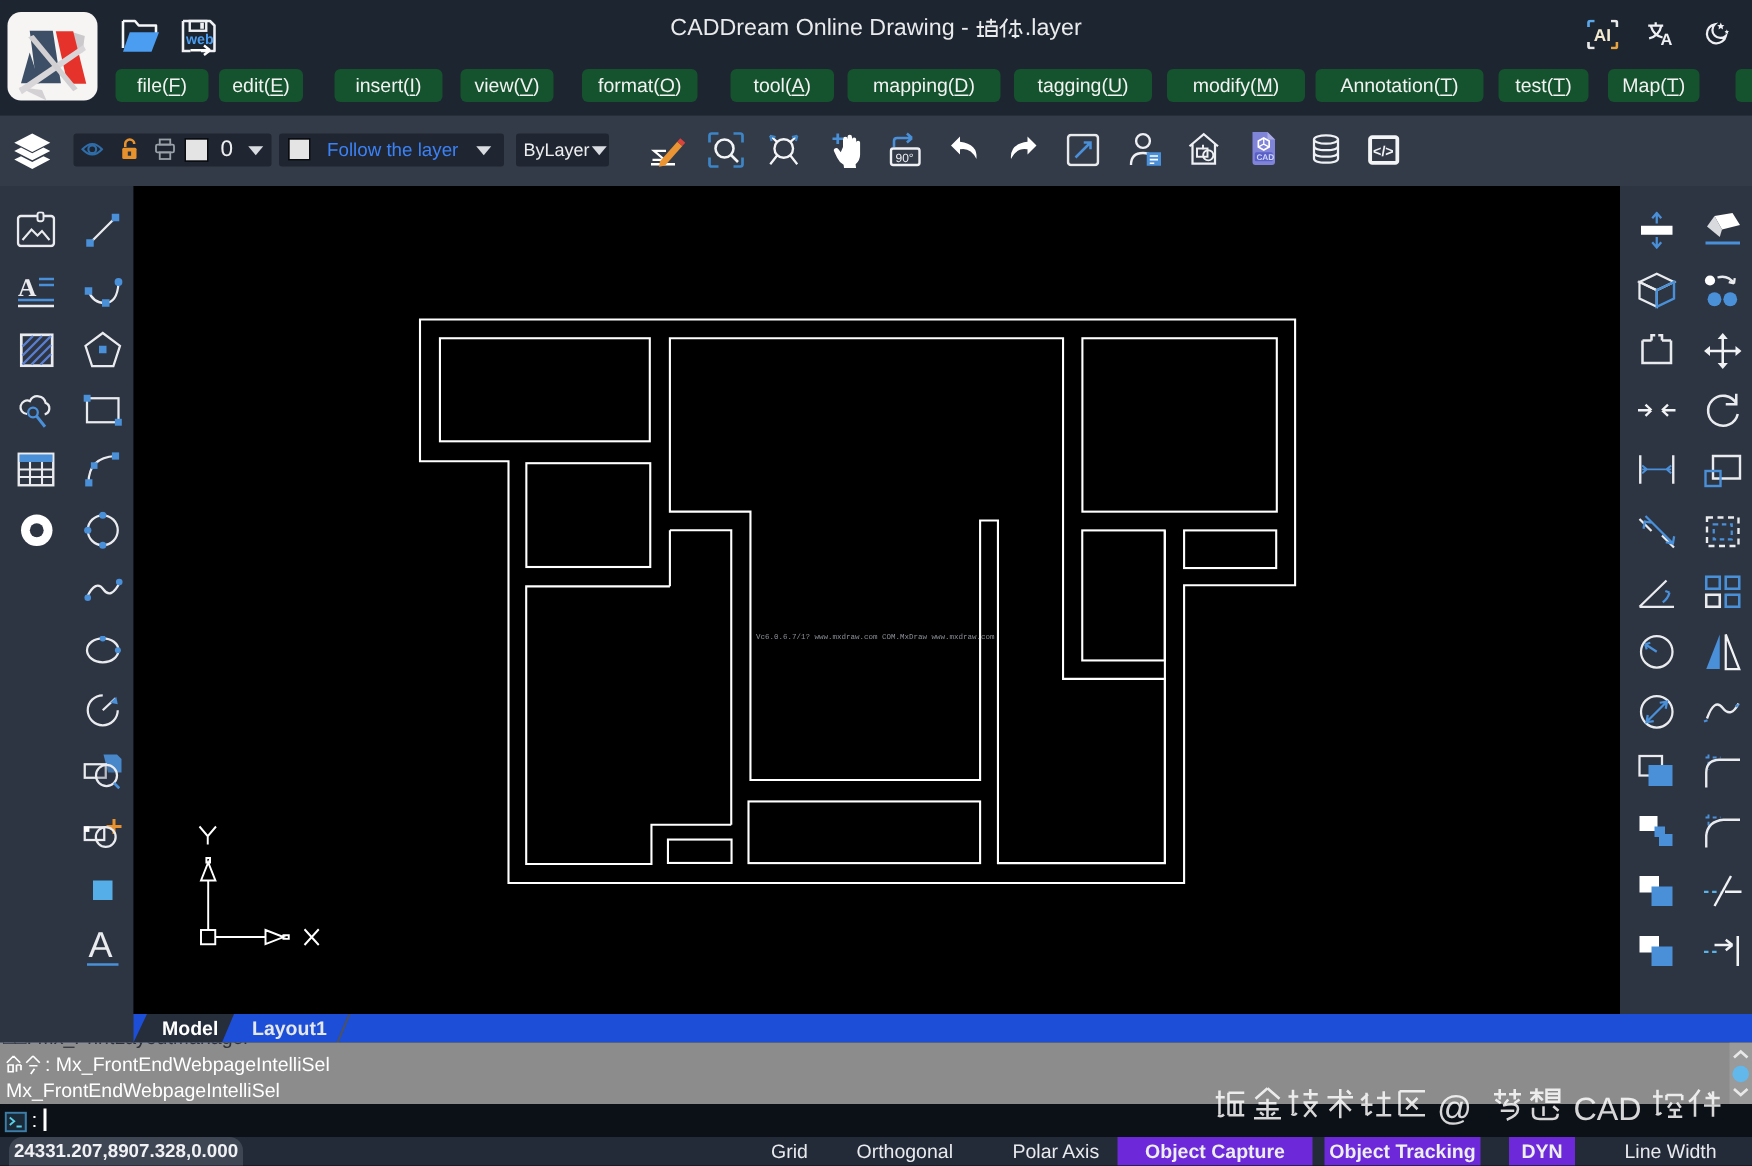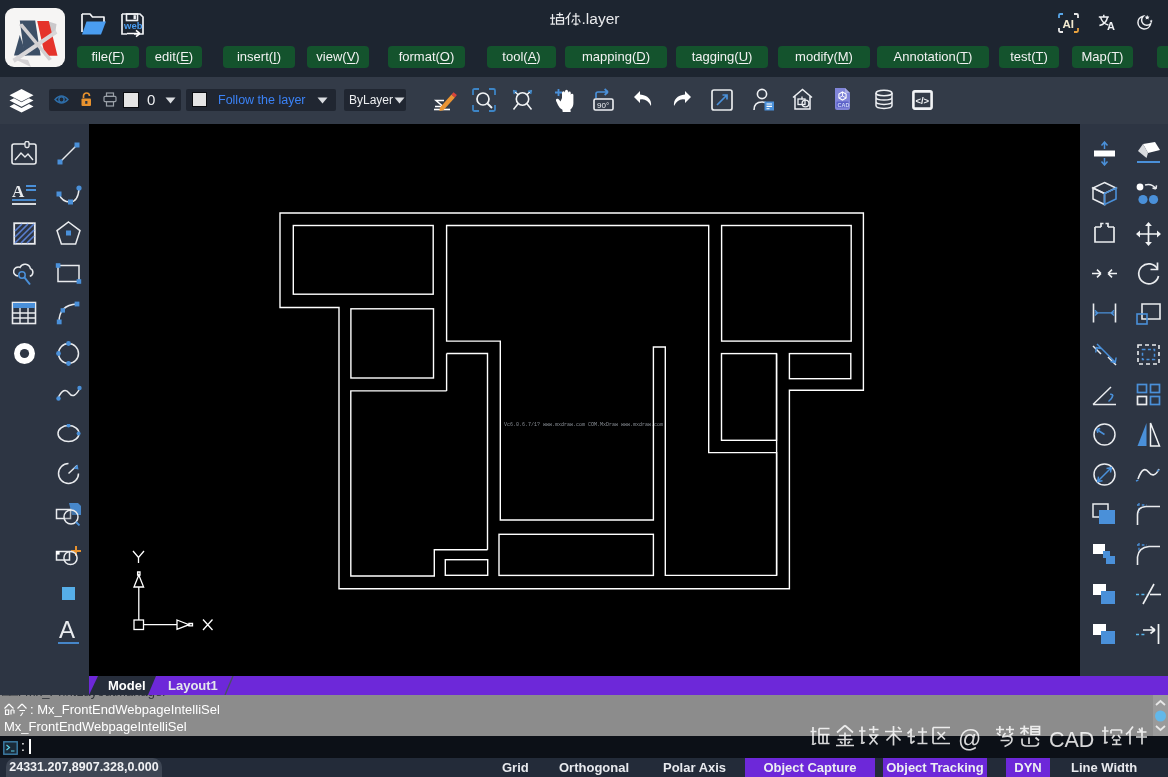--- a/index.html
+++ b/index.html
@@ -16,26 +16,26 @@
   .menubtn u { text-underline-offset:2px; }
   
   #toolbar { position:absolute; left:0; top:77px; width:1168px; height:47px; background:#333b48; }
   .tbox { position:absolute; top:12px; height:22px; background:#202631; border-radius:2px; }
   
   #lbar { position:absolute; left:0; top:124px; width:89px; height:552px; background:#2d3543; }
   #rbar { position:absolute; left:1080px; top:124px; width:88px; height:552px; background:#2d3543; }
   
   #canvas { position:absolute; left:89px; top:124px; width:991px; height:552px; background:#000; }
   
-  #tabbar { position:absolute; left:0; top:676px; width:1168px; height:19px; background:#6d28d9;padding-left:31px; }
+  #tabbar { position:absolute; left:0; top:676px; width:1168px; height:19px; background:#1d4ed8;padding-left:31px; }
   #tabbar .sidepart { position:absolute; left:0; top:0; width:89px; height:19px; background:#2d3543; }
   #graybox { position:absolute; left:0; top:695px; width:1168px; height:41px; background:#8c8c8c; overflow:hidden; }
   #inputrow { position:absolute; left:0; top:736px; width:1168px; height:22px; background:#0c1017; }
   #statusbar { position:absolute; left:0; top:758px; width:1168px; height:19px; background:#232b39; }
-  .stat { position:absolute; top:760px; color:#e8eaee; font-size:13px; font-weight:bold; }
+  .stat { position:absolute; top:760px; color:#e8eaee; font-size:13px; font-weight:normal;margin-left:12px; }
   .statbox { position:absolute; top:758px; height:19px; background:#6d28d9; color:#eceef2;
     font-size:13px; font-weight:bold; text-align:center; }
 </style>
 </head>
 <body>
 <div id="page">
   <div id="topbar"></div>
   <div id="logo">
     <svg width="60" height="59" viewBox="0 0 60 59">
       <path d="M7.5 50 L26 59 L23 52 Z" fill="#d3d1d3"></path>
@@ -56,20 +56,21 @@
 
   <svg class="abs" style="left:120px;top:11px;" width="26" height="27" viewBox="0 0 26 27">
     <path d="M2 3 h18 l3 3 v17 h-9" fill="none" stroke="#eef0f3" stroke-width="1.7" stroke-linejoin="round"></path>
     <path d="M2 3 v20 h5" fill="none" stroke="#eef0f3" stroke-width="1.7"></path>
     <rect x="6.5" y="3" width="11" height="6.5" fill="none" stroke="#eef0f3" stroke-width="1.6"></rect>
     <rect x="13.5" y="4.2" width="2.4" height="4" fill="#eef0f3"></rect>
     <text x="4" y="18" font-size="9.5" font-weight="bold" fill="#4a9df0" font-family="Liberation Sans">web</text>
     <path d="M7 22.5 h13 m0 0 l-4 -3.2 m4 3.2 l-4 3.2" fill="none" stroke="#fff" stroke-width="1.6"></path>
   </svg>
   <div id="title">
+      <span>CADDream Online Drawing -&nbsp;</span>
       <svg width="33" height="17" viewBox="0 0 33 17" style="margin-top:1px;">
         <g stroke="#e9eaec" stroke-width="1.25" fill="none">
       <path d="M3.5 3 v10 M1 7 h5 M1.5 13 h4.5"></path>
       <path d="M7.5 3.5 h6.5 M10.7 1.5 v4 M7.5 6.5 h7 v6.5 h-7 Z M7.5 9.7 h7"></path>
       <g transform="translate(16,0)">
         <path d="M3.5 4.5 v9.5 M5.5 1.5 q-2.5 4.5 -5 6.5"></path>
         <path d="M7.5 5 h7 M10.9 2 v12.5 M8.5 8 l-1.8 3.5 M13.5 8 l1.8 3.5 M8.5 13 h5"></path>
       </g>
     </g>
       </svg>

